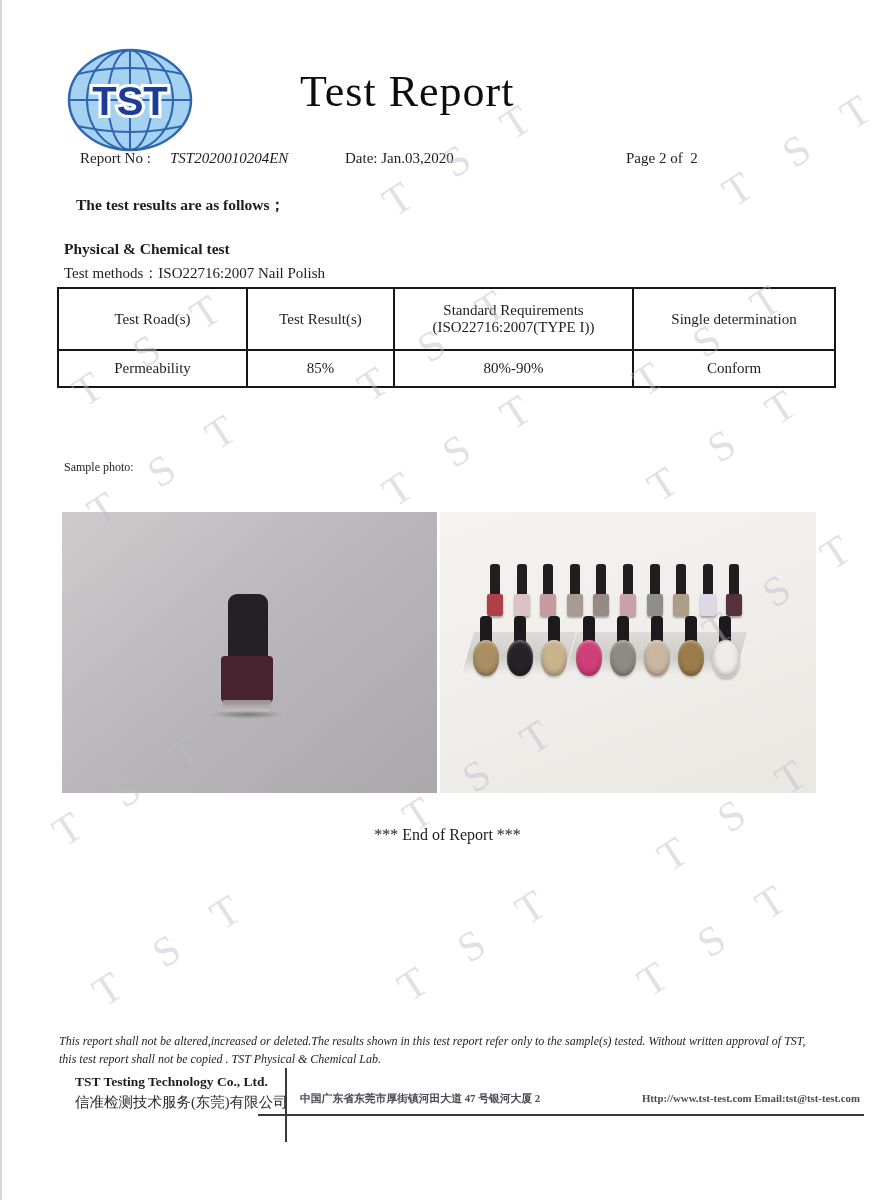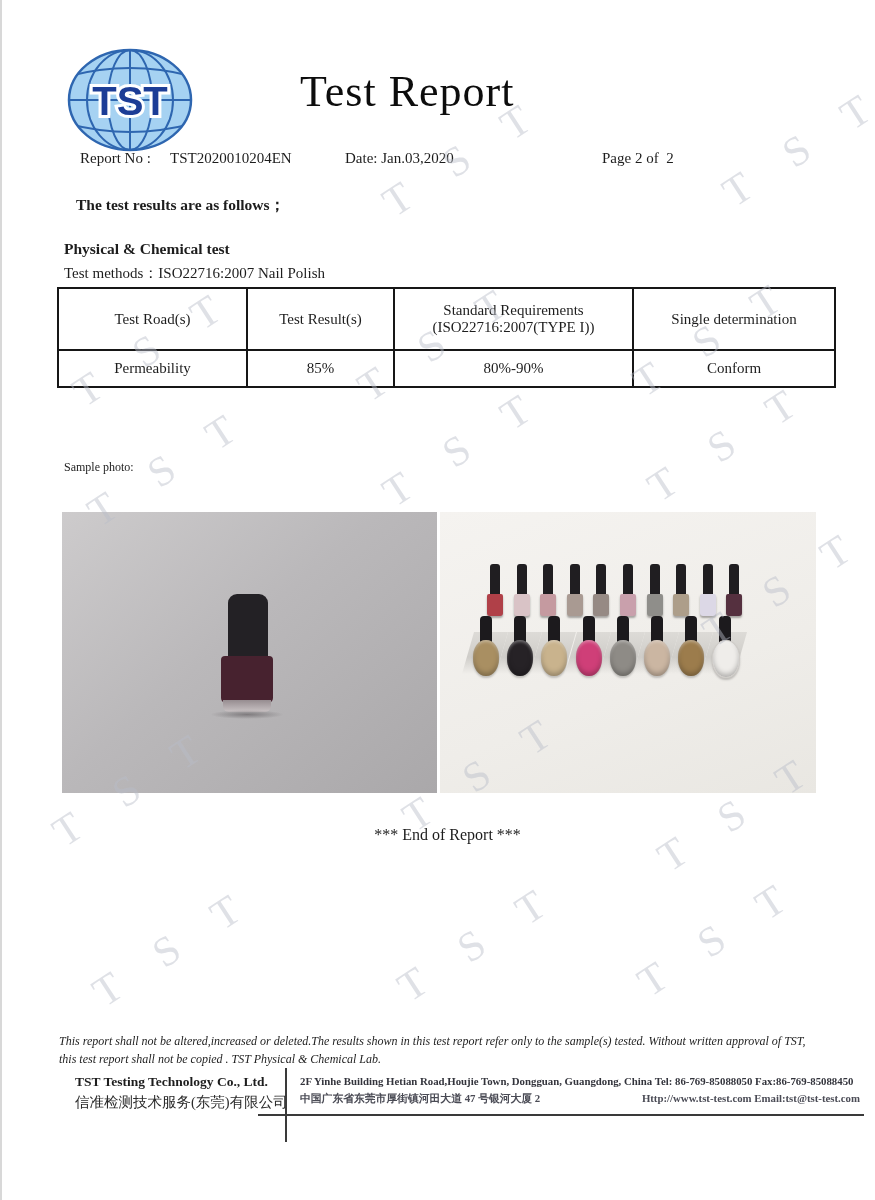--- a/index.html
+++ b/index.html
@@ -18,23 +18,23 @@
   }
 
   
   .logo{position:absolute;left:66px;top:46px;width:128px;height:108px;}
   .title{
     position:absolute;left:300px;top:66px;width:320px;text-align:left;
     font-size:44px;color:#0d0d0d;letter-spacing:1px;
   }
   .hdr-row{position:absolute;top:150px;left:0;width:875px;font-size:15px;}
   .hdr-row .lbl{position:absolute;left:80px;}
-  .hdr-row .val{position:absolute;left:170px;}
+  .hdr-row .val{position:absolute;left:170px;font-style:italic;}
   .hdr-row .date{position:absolute;left:345px;text-align:right;}
-  .hdr-row .pg{position:absolute;left:602px;font-family:Liberation Serif, serif;}
+  .hdr-row .pg{position:absolute;left:626px;font-family:Liberation Serif, serif;}
 
   
   .results-heading{position:absolute;left:76px;top:195px;font-size:15.5px;font-weight:bold;}
   .section-heading{position:absolute;left:64px;top:240px;font-size:15.5px;font-weight:bold;}
   .test-methods{position:absolute;left:64px;top:264px;font-size:15px;text-align:center;}
 
   
   table.results{
     position:absolute;left:57px;top:287px;border-collapse:collapse;
     font-size:15px;table-layout:fixed;
@@ -235,21 +235,20 @@
       </div>
   </div>
 
   <div class="end-of-report">*** End of Report ***</div>
 
   <div class="disclaimer">This report shall not be altered,increased or deleted.The results shown in this test report refer only to the sample(s) tested. Without written approval of TST, this test report shall not be copied . TST Physical &amp; Chemical Lab.</div>
   <div class="footer-company-en">TST Testing Technology Co., Ltd.</div>
   <div class="footer-company-cn">信准检测技术服务(东莞)有限公司</div>
   <div class="footer-vline"></div>
   <div class="footer-hline"></div>
-  <div class="footer-addr1">2F Yinhe Building Hetian Road,Houjie Town, Dongguan, Guangdong, China Tel: 86-769-85088050 Fax:86-769-85088450</div>
   <div class="footer-addr2">
     <span>中国广东省东莞市厚街镇河田大道 47 号银河大厦 2</span>
     <span>Http://www.tst-test.com Email:tst@tst-test.com</span>
   </div>
 
   <div class="wm-layer">
       <div class="wm" style="left: 372px; top: 132px; color: rgb(185, 189, 201);">T S T</div>
       <div class="wm" style="left: 712px; top: 122px; color: rgb(185, 189, 201);">T S T</div>
       <div class="wm" style="left: 62px; top: 322px; color: rgb(185, 189, 201);">T S T</div>
       <div class="wm" style="left: 347px; top: 317px; color: rgb(185, 189, 201);">T S T</div>

